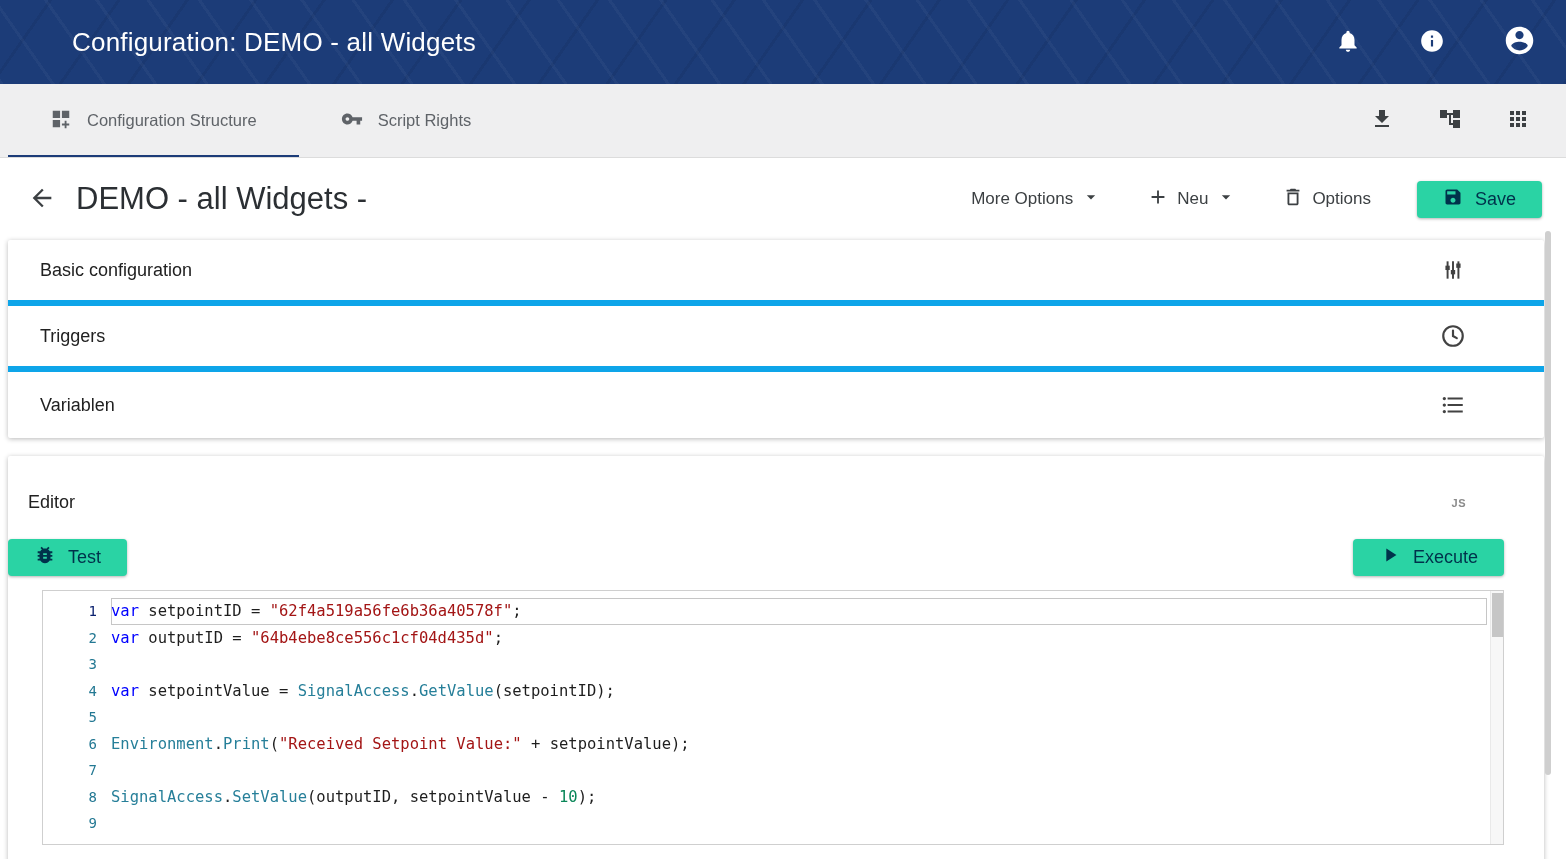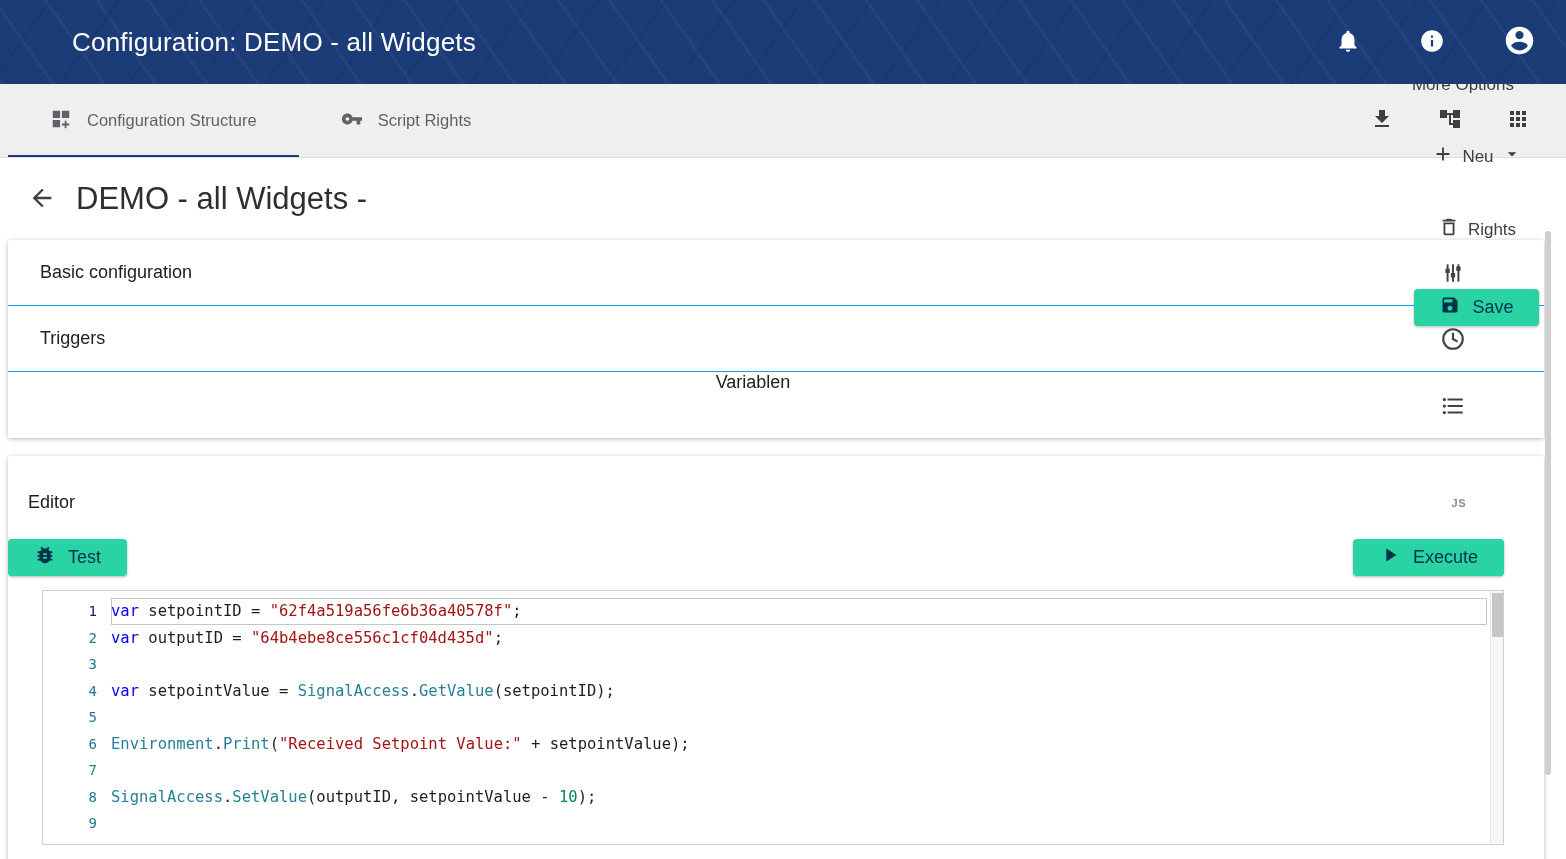--- a/index.html
+++ b/index.html
@@ -40,41 +40,41 @@
     content:""; position:absolute; left:0; right:0; bottom:0; height:2px; background:#1c3c78;
   }
   .tabsbar-actions { margin-left:auto; display:flex; align-items:center; gap:44px; padding-right:36px; }
 
   
   .page-header { height:82px; display:flex; align-items:center; padding:0 24px; background:#ffffff; }
   .back-btn { background:none; border:none; padding:4px; cursor:pointer; margin-right:16px; display:flex; }
   .page-title { font-size:31px; display:flex; align-items:baseline; white-space:nowrap; }
   .page-title .prefix { font-weight:400; color:#2b2f33; }
   .page-title .main { font-weight:500; color:#1d2023; }
-  .header-actions { margin-left:auto; display:flex; align-items:center; gap:46px;flex-direction:column; }
+  .header-actions { margin-left:auto; display:flex; align-items:center; gap:46px; }
   .text-btn {
     background:none; border:none; padding:0; cursor:pointer;
     display:flex; align-items:center; gap:8px; font-size:17px; color:#3c4043;
     font-family:"Liberation Sans", sans-serif;
   }
   .btn-teal {
     background:#2ad3a4; border:none; border-radius:4px; cursor:pointer;
     height:37px; padding:0 26px; display:flex; align-items:center; gap:12px;
     font-size:18px; color:#00324b; font-family:"Liberation Sans", sans-serif;
     box-shadow:0 1px 3px rgba(0,0,0,0.3);
   }
 
   
   .card { margin:0 22px 0 8px; background:#ffffff; border-radius:2px;
           box-shadow:0 1px 5px rgba(0,0,0,0.28); }
   .accordion-row {
     height:66px; display:flex; align-items:center;
-    padding:0 78px 0 32px; border-bottom:1px solid #0ea5e9; cursor:pointer;
-  }
-  .accordion-row:last-child { border-bottom:none;flex-direction:column; }
+    padding:0 78px 0 32px; border-bottom:6px solid #0ea5e9; cursor:pointer;
+  }
+  .accordion-row:last-child { border-bottom:none; }
   .accordion-row .label { font-size:18px; color:#212121; }
   .row-icon { margin-left:auto; display:flex; }
 
   .editor-card { margin-top:18px; height:409px; overflow:hidden; }
   .editor-head { display:flex; align-items:center; padding:36px 78px 0 20px; }
   .editor-head .label { font-size:18px; color:#212121; }
   .lang-badge { margin-left:auto; font-size:11px; font-weight:700; color:#8a8a8a; letter-spacing:.5px; }
   .editor-actions { display:flex; justify-content:space-between; gap:16px; padding:26px 40px 10px 0; }
 
   
@@ -210,21 +210,21 @@
               <path d="M7 10l5 5 5-5z"></path>
             </svg>
         </span>
       </button>
       <button class="text-btn">
         <span>
           <svg width="22" height="22" viewBox="0 0 24 24" fill="#3c4043">
               <path d="M16 9v10H8V9h8m-1.5-6h-5l-1 1H5v2h14V4h-3.5l-1-1zM18 7H6v12c0 1.1.9 2 2 2h8c1.1 0 2-.9 2-2V7z"></path>
             </svg>
         </span>
-        <span>Rights</span>
+        <span>Options</span>
       </button>
       <button class="btn-teal">
         <span>
           <svg width="20" height="20" viewBox="0 0 24 24" fill="#00324b">
               <path d="M17 3H5c-1.11 0-2 .9-2 2v14c0 1.1.89 2 2 2h14c1.1 0 2-.9 2-2V7l-4-4zm-5 16c-1.66 0-3-1.34-3-3s1.34-3 3-3 3 1.34 3 3-1.34 3-3 3zm3-10H5V5h10v4z"></path>
             </svg>
         </span>
         <span>Save</span>
       </button>
     </div>

